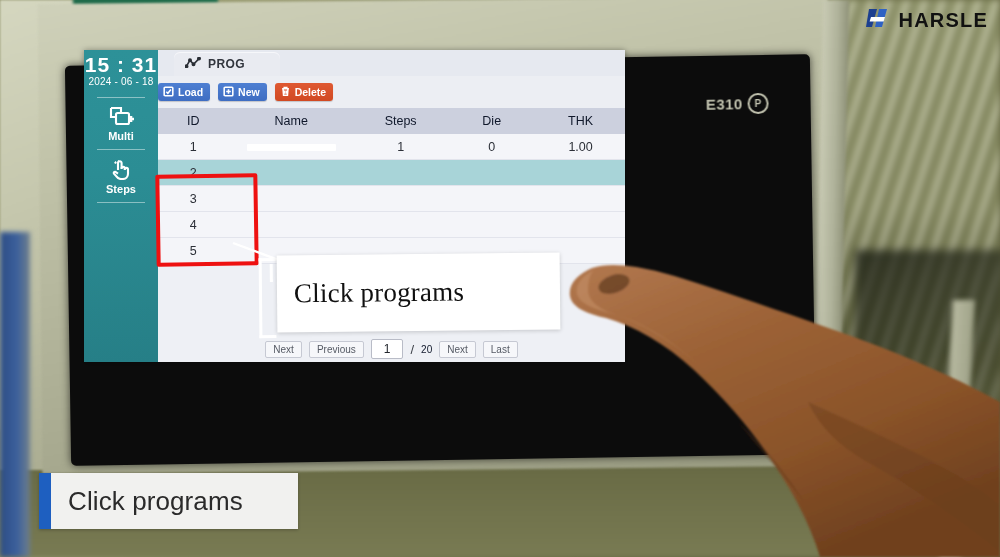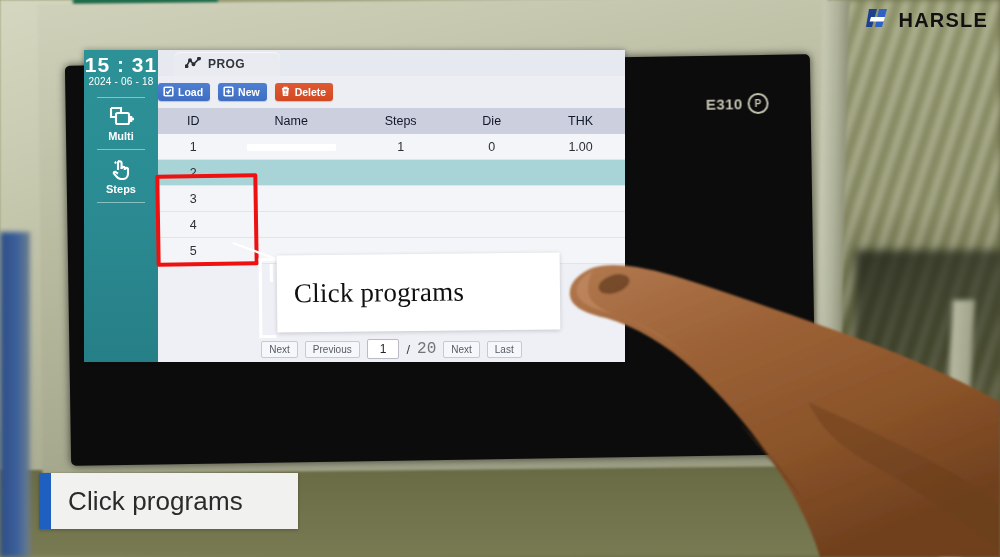--- a/index.html
+++ b/index.html
@@ -169,21 +169,21 @@
   }
   .pbtn{
     border:1px solid #c6c9d3;background:#f6f7fa;border-radius:2px;
     padding:2px 7px;color:#555a64;font-size:10px;
   }
   .pinput{
     border:1px solid #b9bcc7;background:#fff;border-radius:2px;
     padding:2px 12px;font-size:12px;color:#24272d;
   }
   .pslash{font-size:13px;color:#3a3e46;}
-  .ptotal{font-size:16px;color:#737373;font-family:Liberation Mono, monospace;}
+  .ptotal{font-size:10px;color:#0f172a;}
 
   
   #redbox{
     position:absolute;left:156px;top:174px;width:94px;height:84px;
     border:4px solid #ee1111;border-radius:2px;
     transform:rotate(-0.9deg);
   }
   
   #leader{position:absolute;left:0;top:0;width:1000px;height:557px;pointer-events:none;}
 

